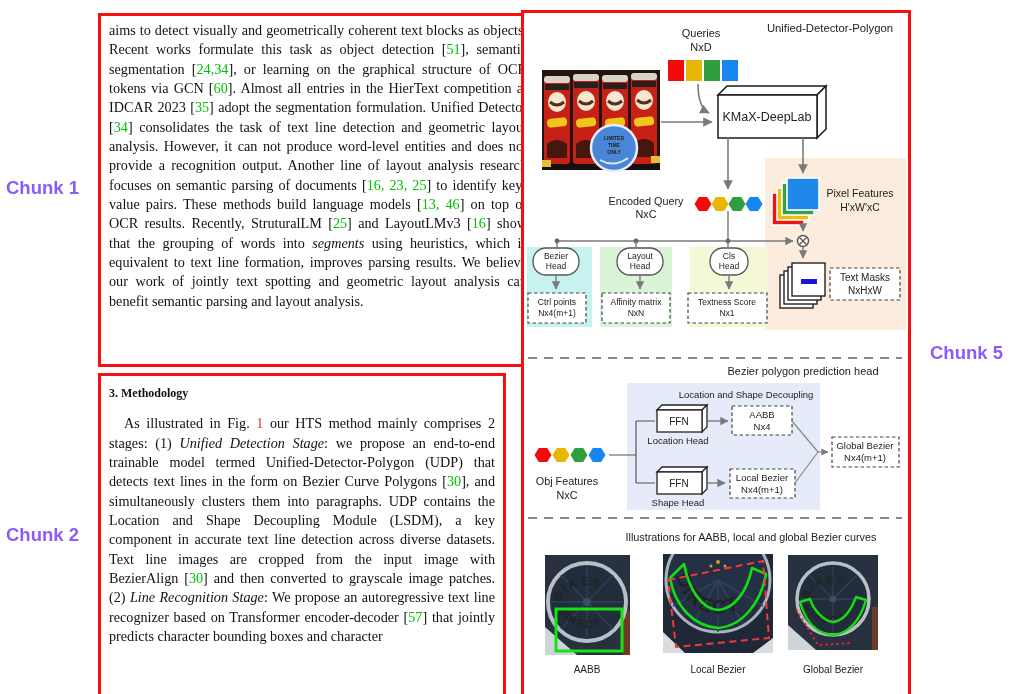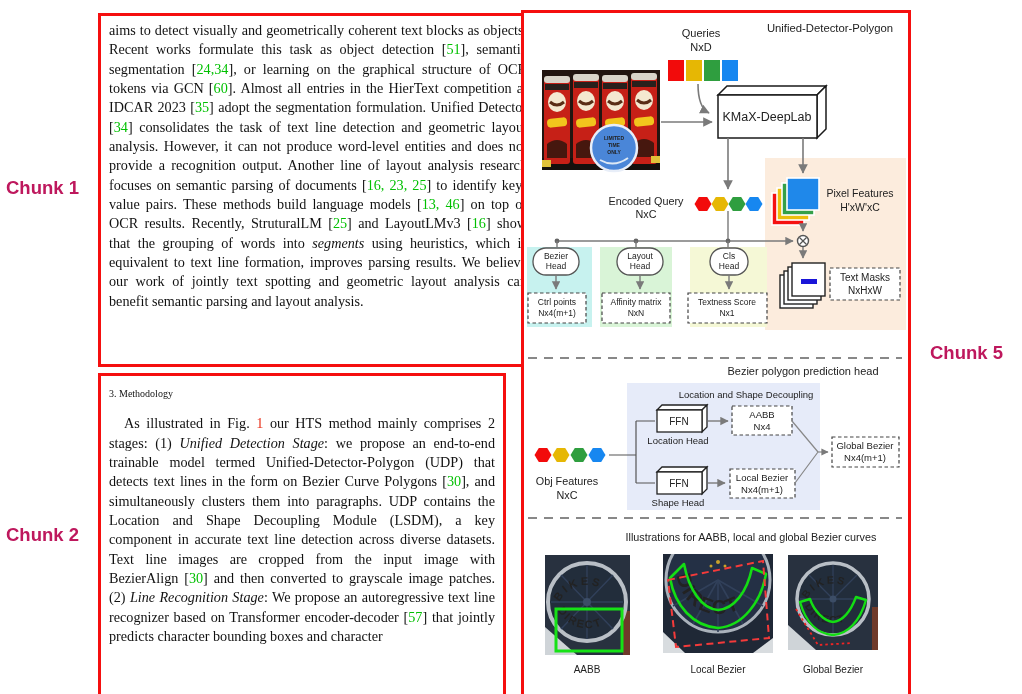--- a/index.html
+++ b/index.html
@@ -1,25 +1,25 @@
 <!DOCTYPE html>
 <html><head>
 <meta charset="utf-8">
 <style>
   html,body{margin:0;padding:0;background:#fff;}
   .stage{position:relative;width:1022px;height:694px;background:#fff;overflow:hidden;
          font-family:"Liberation Sans",sans-serif;}
-  .chunk-label{position:absolute;color:#be185d;font-weight:bold;font-size:18.5px;
+  .chunk-label{position:absolute;color:#8b5cf6;font-weight:bold;font-size:18.5px;
                font-family:"Liberation Sans",sans-serif;}
   .chunk-box{position:absolute;border:3px solid #f50f0f;box-sizing:border-box;background:#fff;}
   .textchunk{font-family:"Liberation Serif",serif;color:#111;font-size:14.2px;
              line-height:19.35px;padding:5px 8px 0 8px;overflow:hidden;}
   .blk-p{margin:0;text-align:justify;}
   .blk-p.indent{text-indent:15px;}
-  .blk-h1{font-weight:normal;font-size:10px;margin:3px 0 11px 0;}
+  .blk-h1{font-weight:bold;font-size:12px;margin:3px 0 11px 0;}
   .blk-h2{font-weight:bold;font-size:14.4px;margin:0 0 11px 0;}
   .s-g{color:#00c000;}
   .s-r{color:#e8301a;}
   .s-i{font-style:italic;}
   svg text{font-family:"Liberation Sans",sans-serif;fill:#222;}
 </style>
 </head>
 <body>
 
 <div class="stage">

